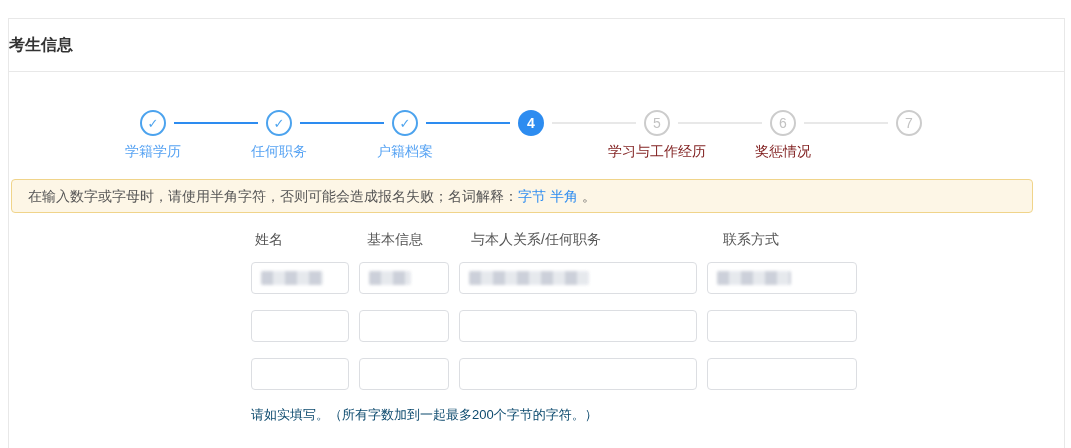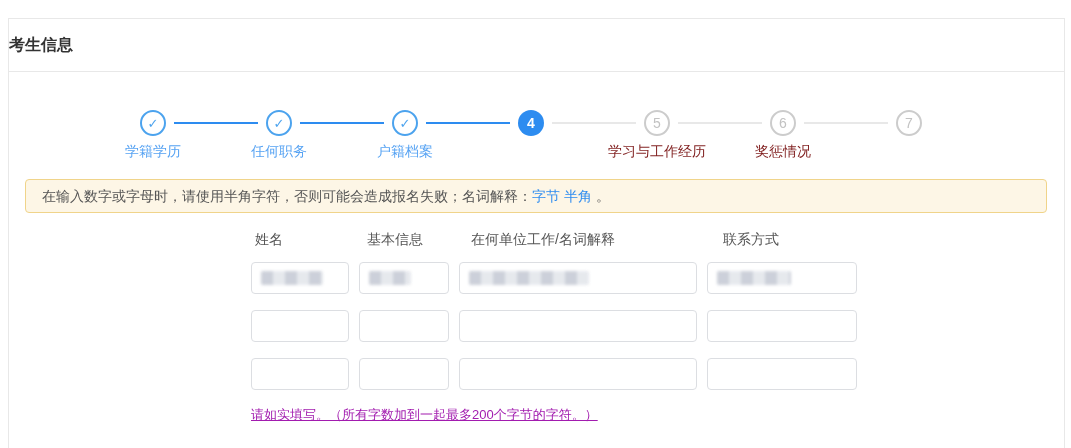--- a/index.html
+++ b/index.html
@@ -27,21 +27,21 @@
   .step.pending .circle{border:2px solid #ccc;color:#c2c2c2;}
   .step-label{margin-top:7px;font-size:14px;white-space:nowrap;text-align:center;}
   .step.done .step-label{color:var(--done-label);}
   .step.active .step-label{color:#333;font-weight:700;}
   .step.pending .step-label{color:#7f1d1d;}
   .connector{position:absolute;top:12px;left:-42px;width:84px;height:2px;}
   .connector.line-done{background:var(--accent);}
   .connector.line-pending{background:#e8e8e8;}
   
   .alert{
-    position:absolute;left:16px;top:160px;width:1022px;height:34px;box-sizing:border-box;
+    position:absolute;left:2px;top:160px;width:1022px;height:34px;box-sizing:border-box;
     background:var(--alert-bg);border:1px solid var(--alert-border);border-radius:4px;
     padding:0 16px;line-height:32px;font-size:14px;color:#555;white-space:nowrap;overflow:hidden;
   }
   .alert a{color:var(--link);text-decoration:none;cursor:pointer;margin-right:4px;}
   
   .form{position:absolute;left:224px;top:212px;margin-left:18px;}
   .colheads{display:flex;gap:10px;margin-bottom:13px;font-size:14px;color:#555;}
   .colheads .cell{padding-left:4px;white-space:nowrap;overflow:visible;}
   .frow{display:flex;gap:10px;margin-bottom:16px;}
   .cell{position:relative;flex:none;}
@@ -49,21 +49,21 @@
   .cell input{
     width:100%;height:32px;box-sizing:border-box;border:1px solid #dcdee2;border-radius:4px;
     padding:0 8px;font-size:14px;color:#515a6e;outline:none;background:#fff;
   }
   .blob{
     position:absolute;left:10px;top:9px;height:14px;border-radius:2px;
     filter:blur(1.6px);opacity:.9;pointer-events:none;
     background:repeating-linear-gradient(90deg,#c7ccd6 0 12px,#e4e7ec 12px 24px);
   }
   .c1 .blob{width:62px;}.c2 .blob{width:42px;}.c3 .blob{width:120px;}.c4 .blob{width:74px;}
-  .note{font-size:13px;color:#a21caf;margin-top:6px;white-space:nowrap;text-decoration:underline;}
+  .note{font-size:13px;color:#0c4a6e;margin-top:6px;white-space:nowrap;}
 </style>
 </head>
 <body>
 
 <div class="page" style="--accent: #2d8cf0; --done: #4ca3ee; --done-label: #57a3f3; --alert-bg: #fdf6e6; --alert-border: #f0d48a; --link: #2d8cf0;">
   <div class="card">
 
     <div class="card-header">考生信息</div>
 
     <div class="stepper">
@@ -102,21 +102,21 @@
       </div>
 
     <div class="alert">
       <span>在输入数字或字母时，请使用半角字符，否则可能会造成报名失败；名词解释：</span><a>字节</a><a>半角</a><span>。</span>
     </div>
 
     <div class="form">
       <div class="colheads">
           <div class="cell c1">姓名</div>
           <div class="cell c2">基本信息</div>
-          <div class="cell c3">在何单位工作/名词解释</div>
+          <div class="cell c3">与本人关系/任何职务</div>
           <div class="cell c4">联系方式</div>
         </div>
       <div>
           <div class="frow">
             <div class="cell c1"><input type="text" value="" style=""><div class="blob"></div></div>
             <div class="cell c2"><input type="text" value="" style=""><div class="blob"></div></div>
             <div class="cell c3"><input type="text" value="" style=""><div class="blob"></div></div>
             <div class="cell c4"><input type="text" value="" style=""><div class="blob"></div></div>
           </div>
           <div class="frow">

